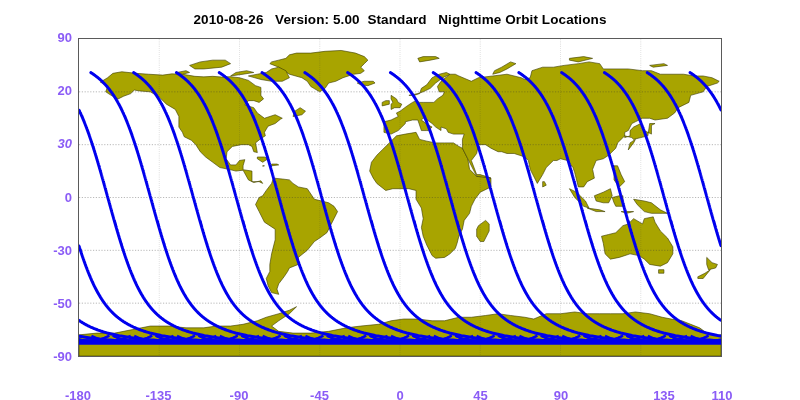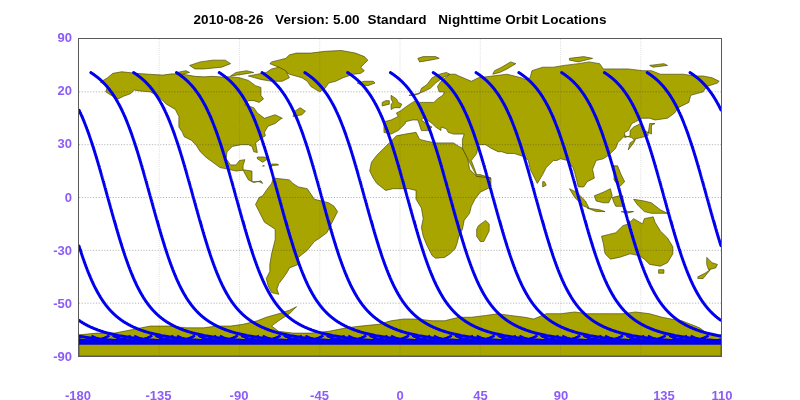--- a/index.html
+++ b/index.html
@@ -149,21 +149,21 @@
           <path d="M-113 78.5 Q-102 84.2 -91 78.5" fill="none" stroke="#0000ee" stroke-width="2.0999999999999996" vector-effect="non-scaling-stroke"></path>
         </g>
     </svg>
   </div>
 
   <div id="ytick-layer">
       <div class="tick-label ytick" style="width: 44px; left: 28px; top: 349px;">-90</div>
       <div class="tick-label ytick" style="width: 44px; left: 28px; top: 295.833px;">-50</div>
       <div class="tick-label ytick" style="width: 44px; left: 28px; top: 242.667px;">-30</div>
       <div class="tick-label ytick" style="width: 44px; left: 28px; top: 189.5px;">0</div>
-      <div class="tick-label ytick" style="width: 44px; left: 28px; top: 136.333px;">30</div>
+      <div class="tick-label ytick" style="width: 44px; left: 28px; top: 136.333px; font-style: italic;">30</div>
       <div class="tick-label ytick" style="width: 44px; left: 28px; top: 83.1667px;">20</div>
       <div class="tick-label ytick" style="width: 44px; left: 28px; top: 30px;">90</div>
     </div>
   <div id="xtick-layer">
       <div class="tick-label xtick" style="width: 60px; left: 48px; top: 360px;">-180</div>
       <div class="tick-label xtick" style="width: 60px; left: 128.5px; top: 360px;">-135</div>
       <div class="tick-label xtick" style="width: 60px; left: 209px; top: 360px;">-90</div>
       <div class="tick-label xtick" style="width: 60px; left: 289.5px; top: 360px;">-45</div>
       <div class="tick-label xtick" style="width: 60px; left: 370px; top: 360px;">0</div>
       <div class="tick-label xtick" style="width: 60px; left: 450.5px; top: 360px;">45</div>

